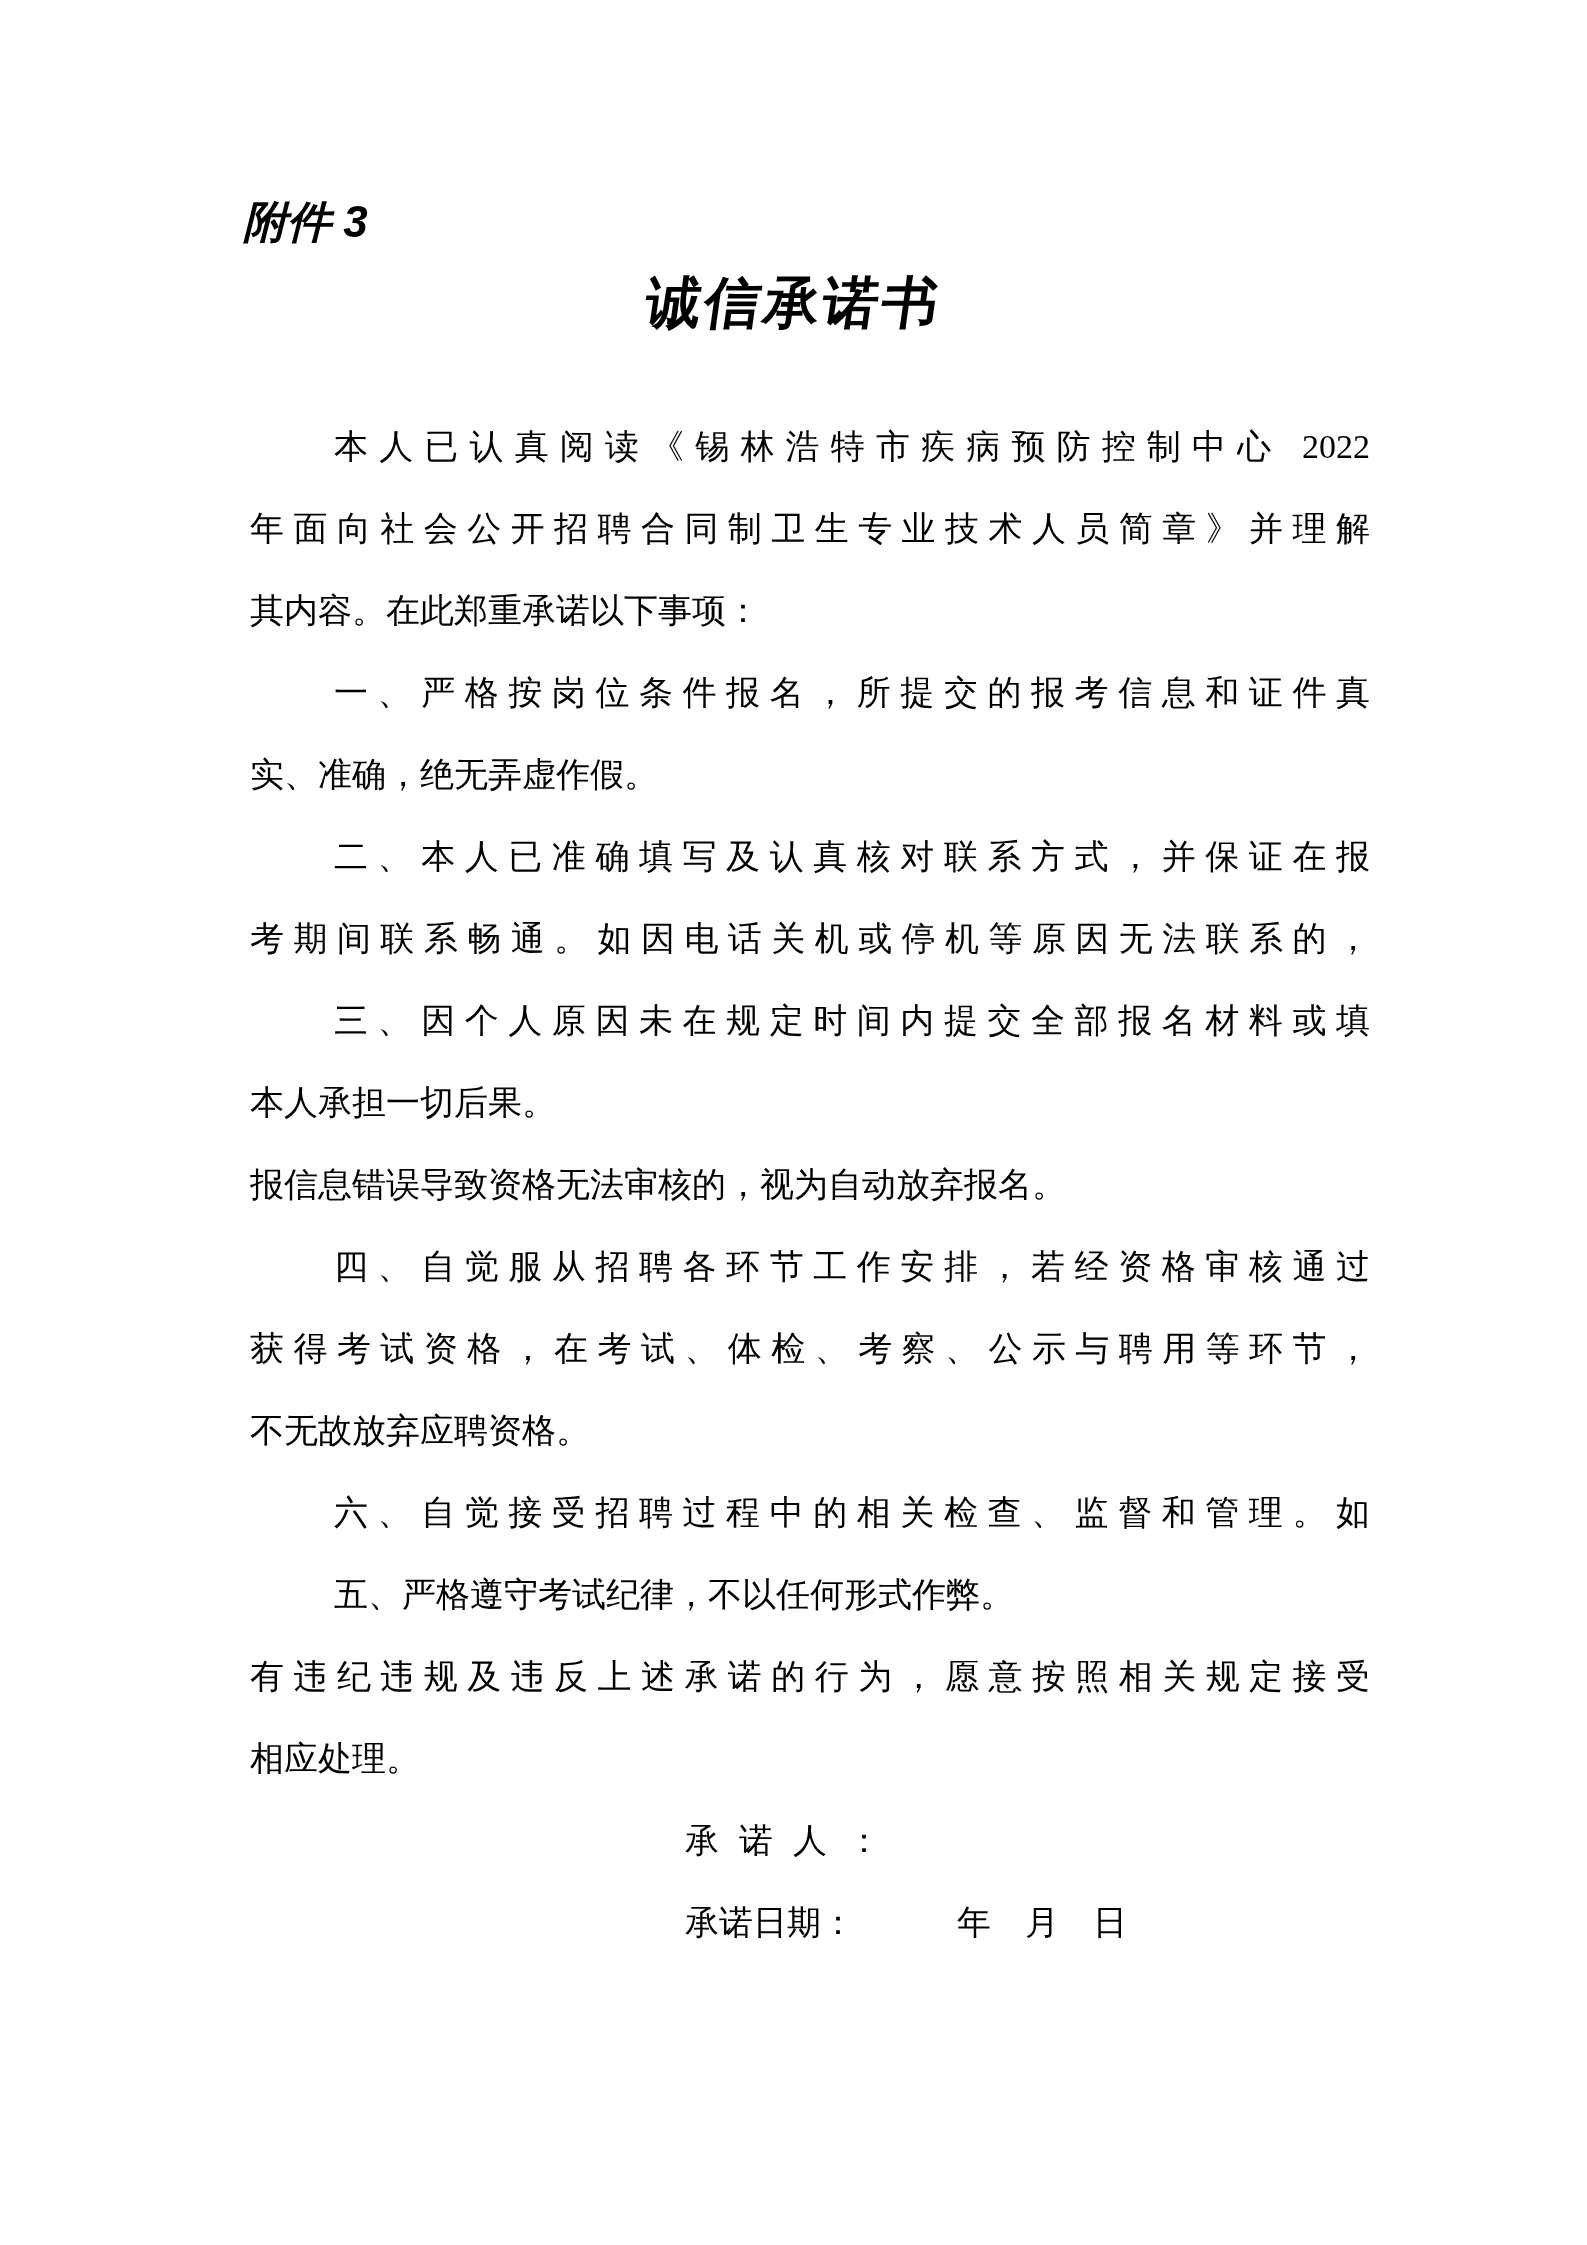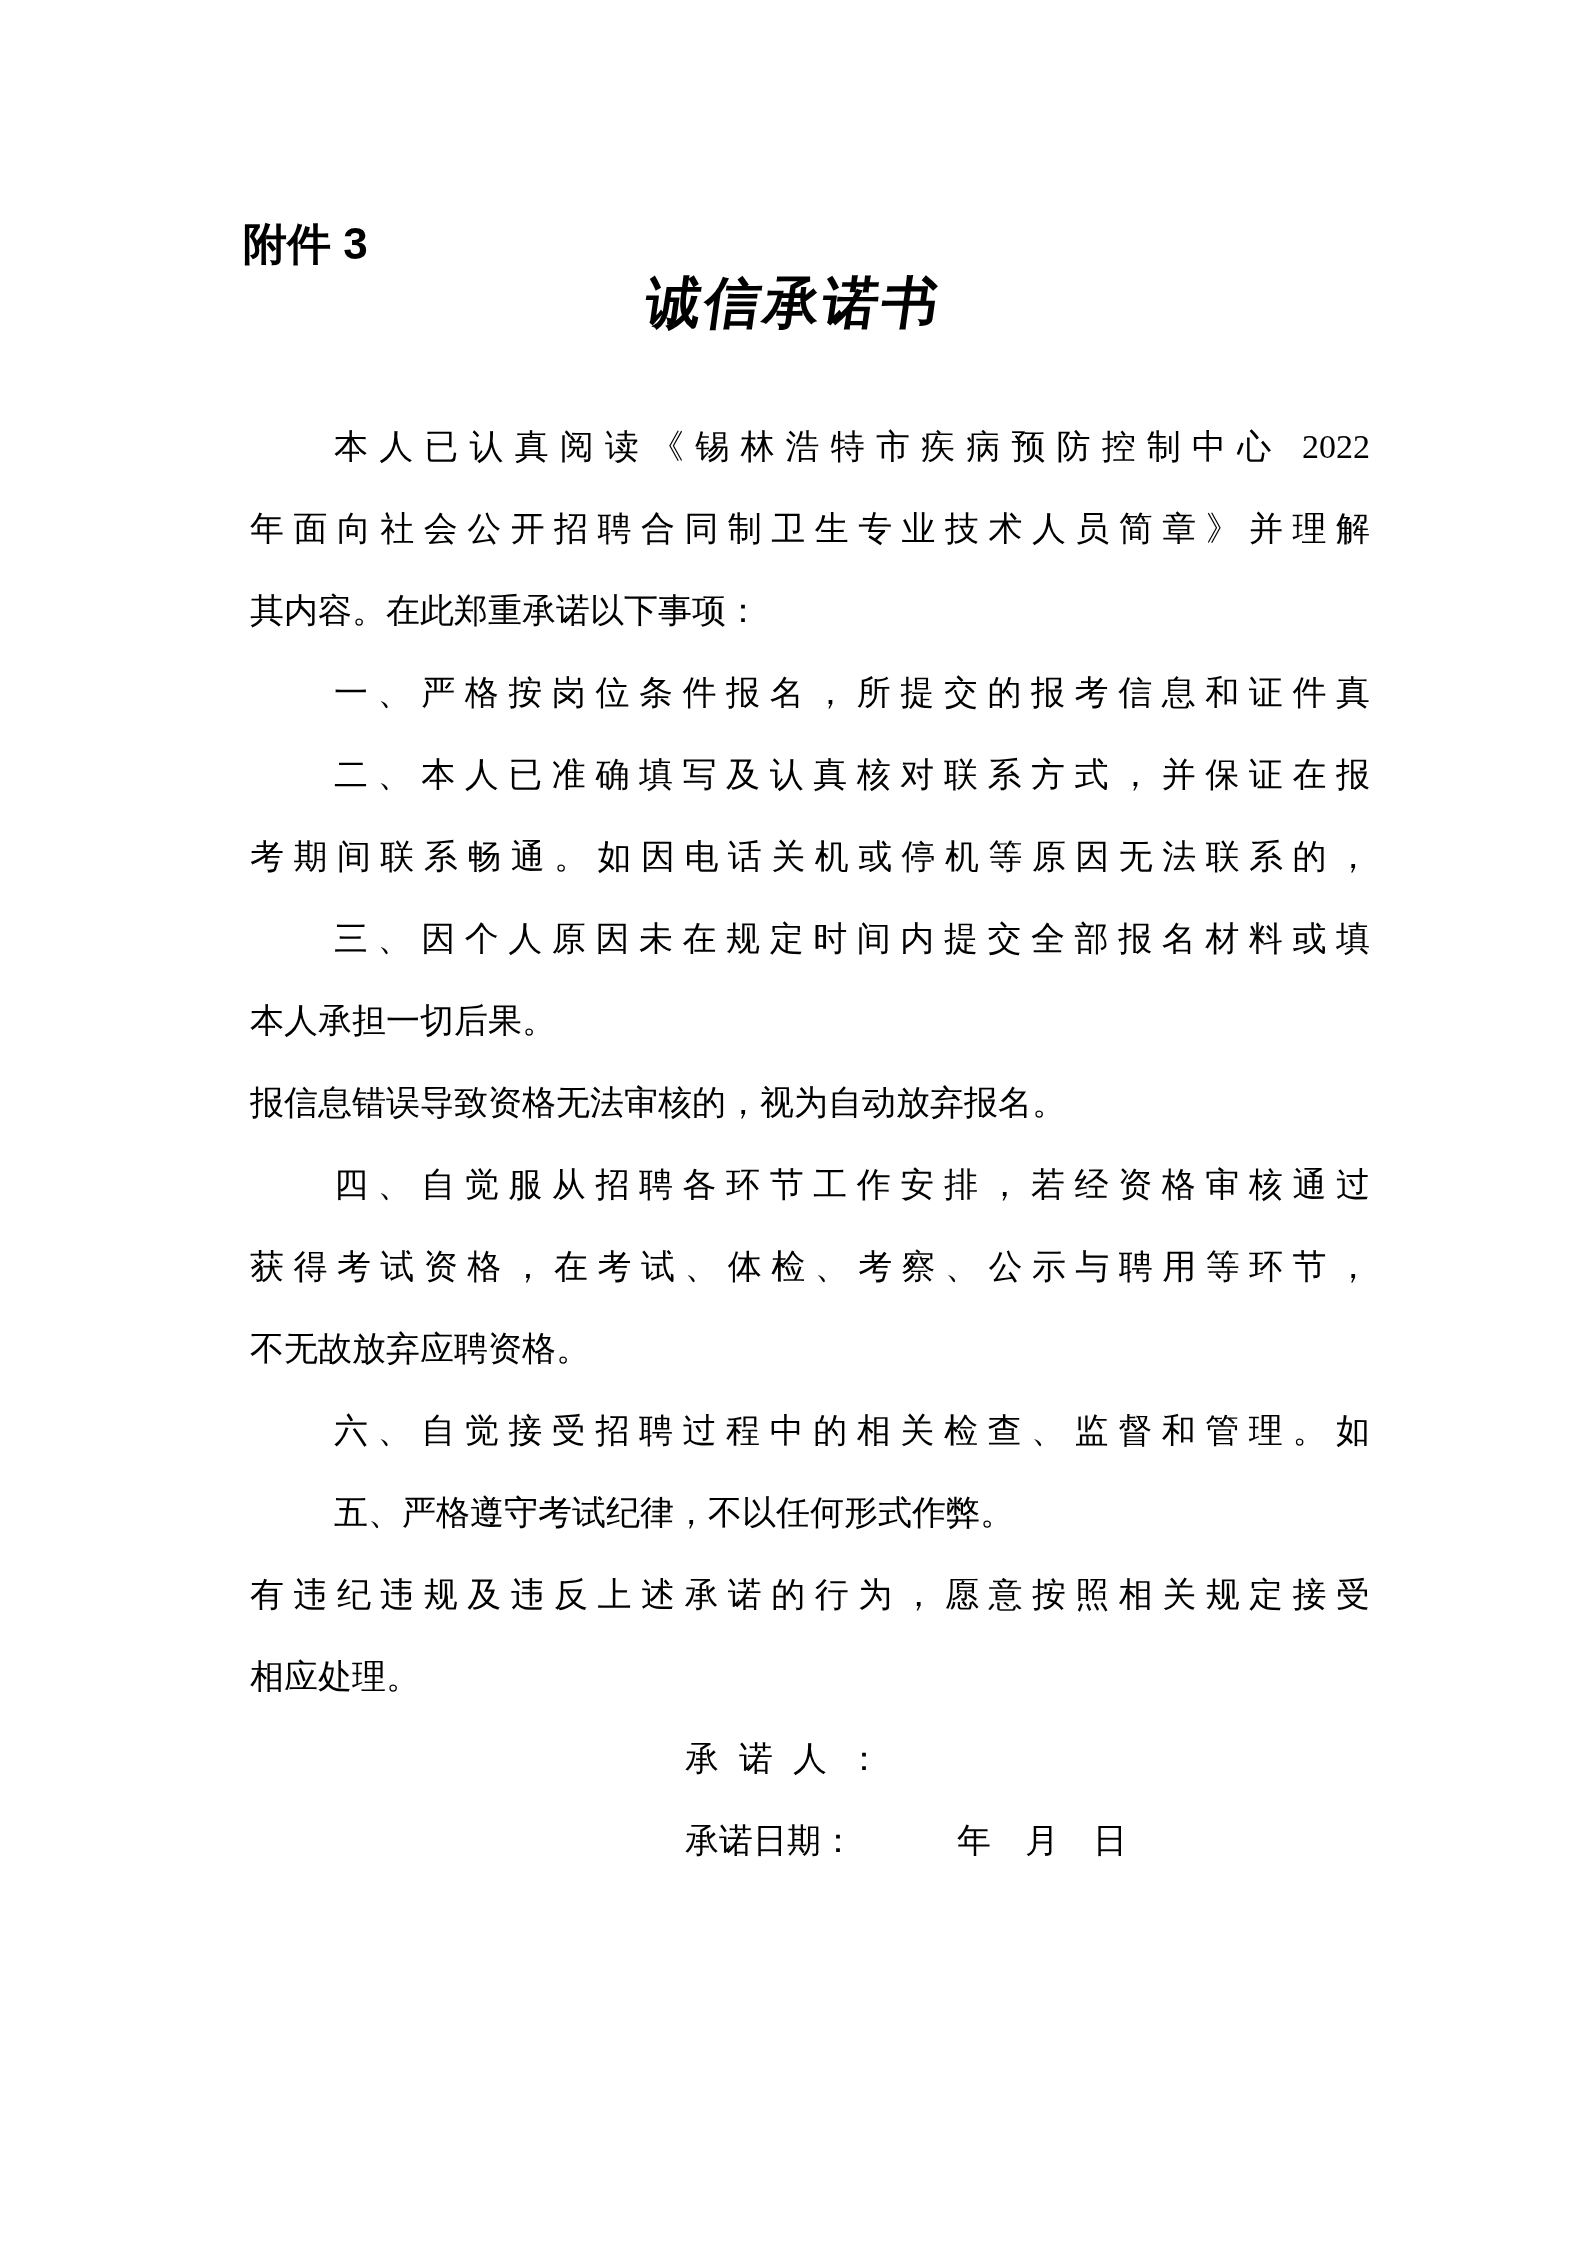--- a/index.html
+++ b/index.html
@@ -13,26 +13,27 @@
     height: 2245px;
     background: #ffffff;
     color: #000000;
     font-family: "Liberation Serif", "DejaVu Serif", serif;
     overflow: hidden;
   }
   
   .attachment-label {
     position: absolute;
     left: 243px;
-    top: 216px;
+    top: 194px;
     font-family: "Liberation Sans", "DejaVu Sans", sans-serif;
     font-weight: 600;
     font-size: 44px;
     line-height: 56px;
     white-space: nowrap;
+    font-style: italic;
   }
   
   .doc-title {
     position: absolute;
     left: 0;
     right: 0;
     top: 270px;
     margin: 0;
     text-align: center;
     font-size: 56px;
@@ -89,20 +90,21 @@
   <div class="attachment-label">附件 3</div>
 
   <h1 class="doc-title"><span class="skew">诚信承诺书</span></h1>
 
   <div class="doc-body" id="doc-body">
 
     <div class="body-line para-first">本人已认真阅读《锡林浩特市疾病预防控制中心 2022</div>
       <div class="body-line">年面向社会公开招聘合同制卫生专业技术人员简章》并理解</div>
       <div class="body-line para-last">其内容。在此郑重承诺以下事项：</div>
       <div class="body-line para-first">一、严格按岗位条件报名，所提交的报考信息和证件真</div>
+      <div class="body-line para-last">实、准确，绝无弄虚作假。</div>
       <div class="body-line para-first">二、本人已准确填写及认真核对联系方式，并保证在报</div>
       <div class="body-line">考期间联系畅通。如因电话关机或停机等原因无法联系的，</div>
       <div class="body-line para-first">三、因个人原因未在规定时间内提交全部报名材料或填</div>
       <div class="body-line para-last">本人承担一切后果。</div>
       <div class="body-line para-last">报信息错误导致资格无法审核的，视为自动放弃报名。</div>
       <div class="body-line para-first">四、自觉服从招聘各环节工作安排，若经资格审核通过</div>
       <div class="body-line">获得考试资格，在考试、体检、考察、公示与聘用等环节，</div>
       <div class="body-line para-last">不无故放弃应聘资格。</div>
       <div class="body-line para-first">六、自觉接受招聘过程中的相关检查、监督和管理。如</div>
       <div class="body-line para-first para-last">五、严格遵守考试纪律，不以任何形式作弊。</div>

